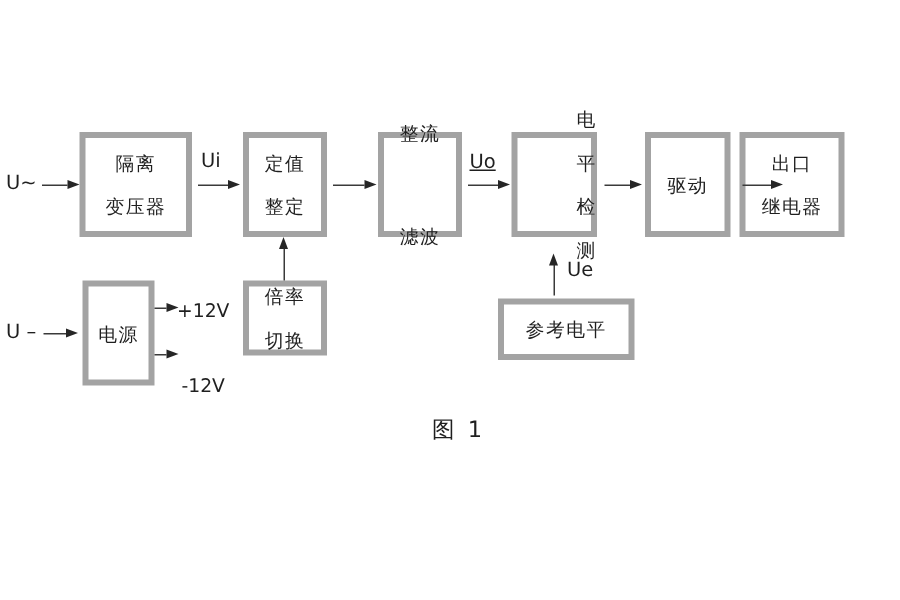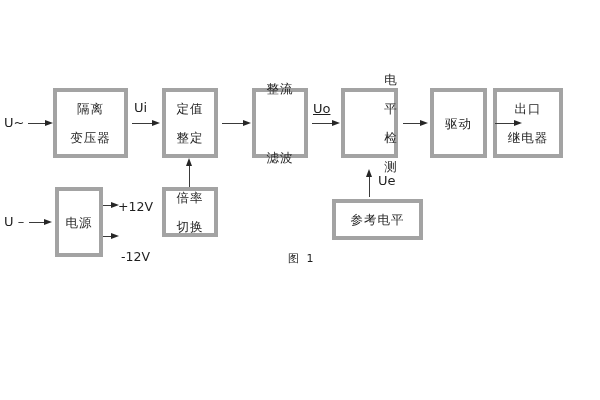--- a/index.html
+++ b/index.html
@@ -85,22 +85,22 @@
     width:0;height:0;
     border-left:3.5px solid transparent;
     border-right:3.5px solid transparent;
     border-bottom:8px solid #262626;
   }
   .v1{left:189px;top:165px;height:22px;}
   .v2{left:369px;top:176px;height:21px;}
   
   .caption{
     position:absolute;
-    left:288px;top:251px;
-    font-size:11px;
+    left:288px;top:277px;
+    font-size:15px;
     letter-spacing:2px;
   }
 </style>
 </head>
 <body>
 
 <div class="canvas">
 
   <div class="blk b1">
     <span>隔离</span>

